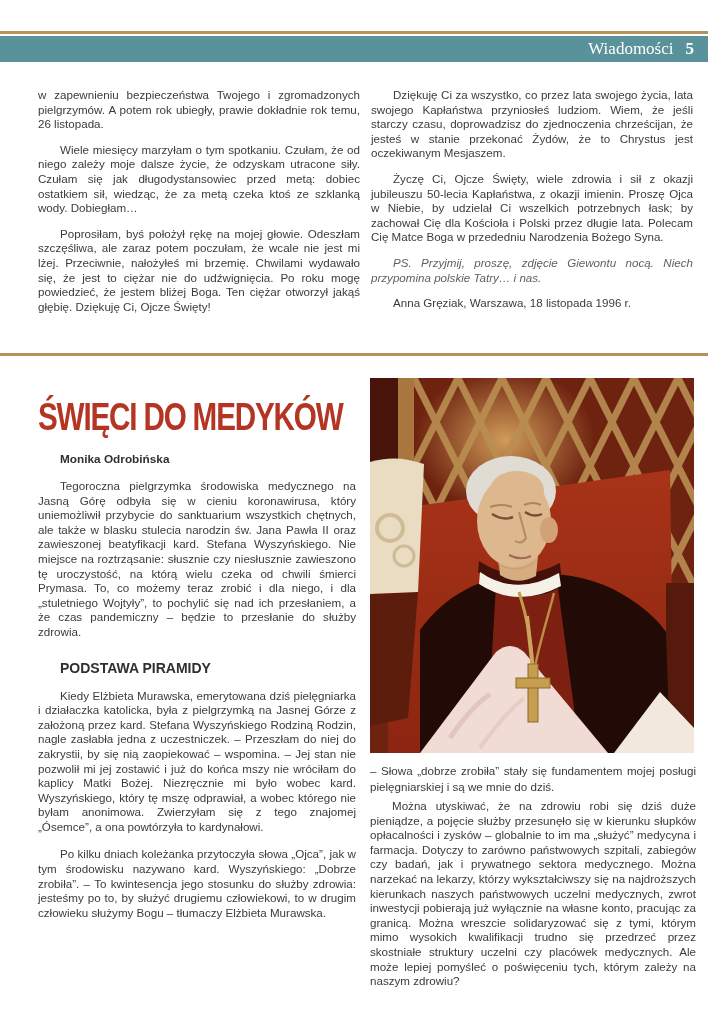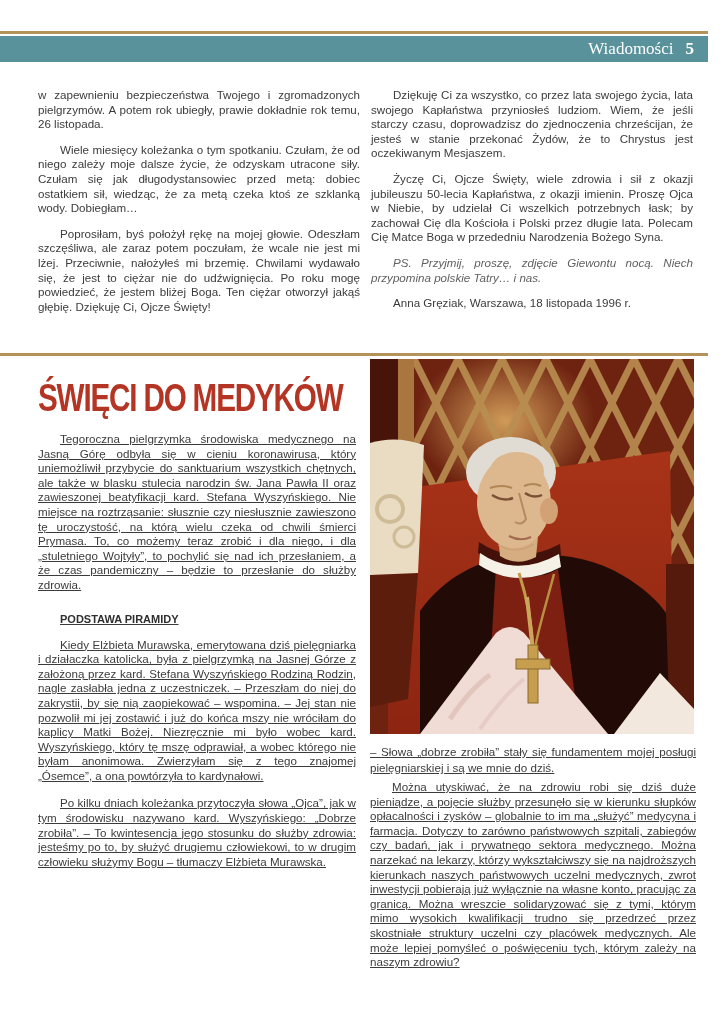--- a/index.html
+++ b/index.html
@@ -22,32 +22,32 @@
   p{margin:0;font-size:11.6px;line-height:14.6px;text-align:justify;}
   p.ind{text-indent:22px;}
   
   .letter{position:absolute;top:88px;left:38px;width:658px;display:flex;gap:11px;}
   .letter .col{width:322px;}
   .letter p + p{margin-top:11px;}
   .ps{font-style:italic;color:#5f5f5f;}
   
   .divider{position:absolute;top:353px;left:0;width:724px;height:3px;background:#b3935a;}
   
-  .article{position:absolute;top:359px;left:38px;width:658px;display:flex;gap:14px;text-decoration:underline;}
+  .article{position:absolute;top:378px;left:38px;width:658px;display:flex;gap:14px;}
   .article .col-left{width:318px;padding-top:18px;box-sizing:border-box;}
   .article .col-right{width:326px;position:relative;}
   h1.headline{
     margin:0;font-size:38px;line-height:42px;font-weight:bold;color:#b53524;
     letter-spacing:-1.5px;white-space:nowrap;display:inline-block;
     transform:scaleX(0.78);transform-origin:left bottom;
   }
   .author{margin:14px 0 0 22px;font-size:11.8px;font-weight:bold;color:#2f2f2f;}
   .lead{margin-top:12px;font-weight:bold;font-size:11.8px;line-height:16.5px;text-indent:22px;color:#3a3a3a;}
   .col-left p.body{margin-top:13px;}
-  h2.subhead{margin:20px 0 0 22px;font-size:11px;font-weight:bold;color:#2f2f2f;}
+  h2.subhead{margin:20px 0 0 22px;font-size:14px;font-weight:bold;color:#2f2f2f;}
   
   figure.photo-block{margin:0;position:relative;width:324px;}
   .photo{display:block;width:324px;height:375px;}
   .credit{
     position:absolute;top:124px;right:-20px;
     transform:rotate(-90deg);transform-origin:right top;
     white-space:nowrap;font-size:10px;color:#6a6a6a;letter-spacing:0.3px;
   }
   .caption{margin-top:10px;line-height:16px;}
   .col-right p.body{margin-top:4px;}
@@ -60,37 +60,38 @@
   <div class="top-rule"></div>
 
   <div class="header-bar">
     <span class="section-label">Wiadomości</span>
     <span class="pagenum">5</span>
   </div>
 
   <div class="letter">
     <div class="col">
       <p>w zapewnieniu bezpieczeństwa Twojego i zgromadzonych pielgrzymów. A potem rok ubiegły, prawie dokładnie rok temu, 26 listopada.</p>
-      <p class="ind">Wiele miesięcy koleżanka o tym spotkaniu. Czułam, że od niego zależy moje dalsze życie, że odzyskam utracone siły. Czułam się jak długodystansowiec przed metą: dobiec ostatkiem sił, wiedząc, że za metą czeka ktoś ze szklanką wody. Dobiegłam…</p>
+      <p class="ind">Wiele miesięcy marzyłam o tym spotkaniu. Czułam, że od niego zależy moje dalsze życie, że odzyskam utracone siły. Czułam się jak długodystansowiec przed metą: dobiec ostatkiem sił, wiedząc, że za metą czeka ktoś ze szklanką wody. Dobiegłam…</p>
       <p class="ind">Poprosiłam, byś położył rękę na mojej głowie. Odeszłam szczęśliwa, ale zaraz potem poczułam, że wcale nie jest mi lżej. Przeciwnie, nałożyłeś mi brzemię. Chwilami wydawało się, że jest to ciężar nie do udźwignięcia. Po roku mogę powiedzieć, że jestem bliżej Boga. Ten ciężar otworzył jakąś głębię. Dziękuję Ci, Ojcze Święty!</p>
     </div>
     <div class="col">
       <p class="ind">Dziękuję Ci za wszystko, co przez lata swojego życia, lata swojego Kapłaństwa przyniosłeś ludziom. Wiem, że jeśli starczy czasu, doprowadzisz do zjednoczenia chrześcijan, że jesteś w stanie przekonać Żydów, że to Chrystus jest oczekiwanym Mesjaszem.</p>
       <p class="ind">Życzę Ci, Ojcze Święty, wiele zdrowia i sił z okazji jubileuszu 50-lecia Kapłaństwa, z okazji imienin. Proszę Ojca w Niebie, by udzielał Ci wszelkich potrzebnych łask; by zachował Cię dla Kościoła i Polski przez długie lata. Polecam Cię Matce Boga w przededniu Narodzenia Bożego Syna.</p>
       <p class="ind ps">PS. Przyjmij, proszę, zdjęcie Giewontu nocą. Niech przypomina polskie Tatry… i nas.</p>
       <p class="ind">Anna Gręziak, Warszawa, 18 listopada 1996 r.</p>
     </div>
   </div>
 
   <div class="divider"></div>
 
   <div class="article">
 
     <div class="col-left">
       <h1 class="headline">ŚWIĘCI DO MEDYKÓW</h1>
+      <div class="author">Monika Odrobińska</div>
       <p class="ind body">Tegoroczna pielgrzymka środowiska medycznego na Jasną Górę odbyła się w cieniu koronawirusa, który uniemożliwił przybycie do sanktuarium wszystkich chętnych, ale także w blasku stulecia narodzin św. Jana Pawła II oraz zawieszonej beatyfikacji kard. Stefana Wyszyńskiego. Nie miejsce na roztrząsanie: słusznie czy niesłusznie zawieszono tę uroczystość, na którą wielu czeka od chwili śmierci Prymasa. To, co możemy teraz zrobić i dla niego, i dla „stuletniego Wojtyły”, to pochylić się nad ich przesłaniem, a że czas pandemiczny – będzie to przesłanie do służby zdrowia.</p>
       <h2 class="subhead">PODSTAWA PIRAMIDY</h2>
       <p class="ind body">Kiedy Elżbieta Murawska, emerytowana dziś pielęgniarka i działaczka katolicka, była z pielgrzymką na Jasnej Górze z założoną przez kard. Stefana Wyszyńskiego Rodziną Rodzin, nagle zasłabła jedna z uczestniczek. – Przeszłam do niej do zakrystii, by się nią zaopiekować – wspomina. – Jej stan nie pozwolił mi jej zostawić i już do końca mszy nie wróciłam do kaplicy Matki Bożej. Niezręcznie mi było wobec kard. Wyszyńskiego, który tę mszę odprawiał, a wobec którego nie byłam anonimowa. Zwierzyłam się z tego znajomej „Ósemce”, a ona powtórzyła to kardynałowi.</p>
       <p class="ind body">Po kilku dniach koleżanka przytoczyła słowa „Ojca”, jak w tym środowisku nazywano kard. Wyszyńskiego: „Dobrze zrobiła”. – To kwintesencja jego stosunku do służby zdrowia: jesteśmy po to, by służyć drugiemu człowiekowi, to w drugim człowieku służymy Bogu – tłumaczy Elżbieta Murawska.</p>
     </div>
 
     <div class="col-right">
       <figure class="photo-block">
         <svg class="photo" viewBox="0 0 324 375" preserveAspectRatio="none" aria-hidden="true">
           <defs>

